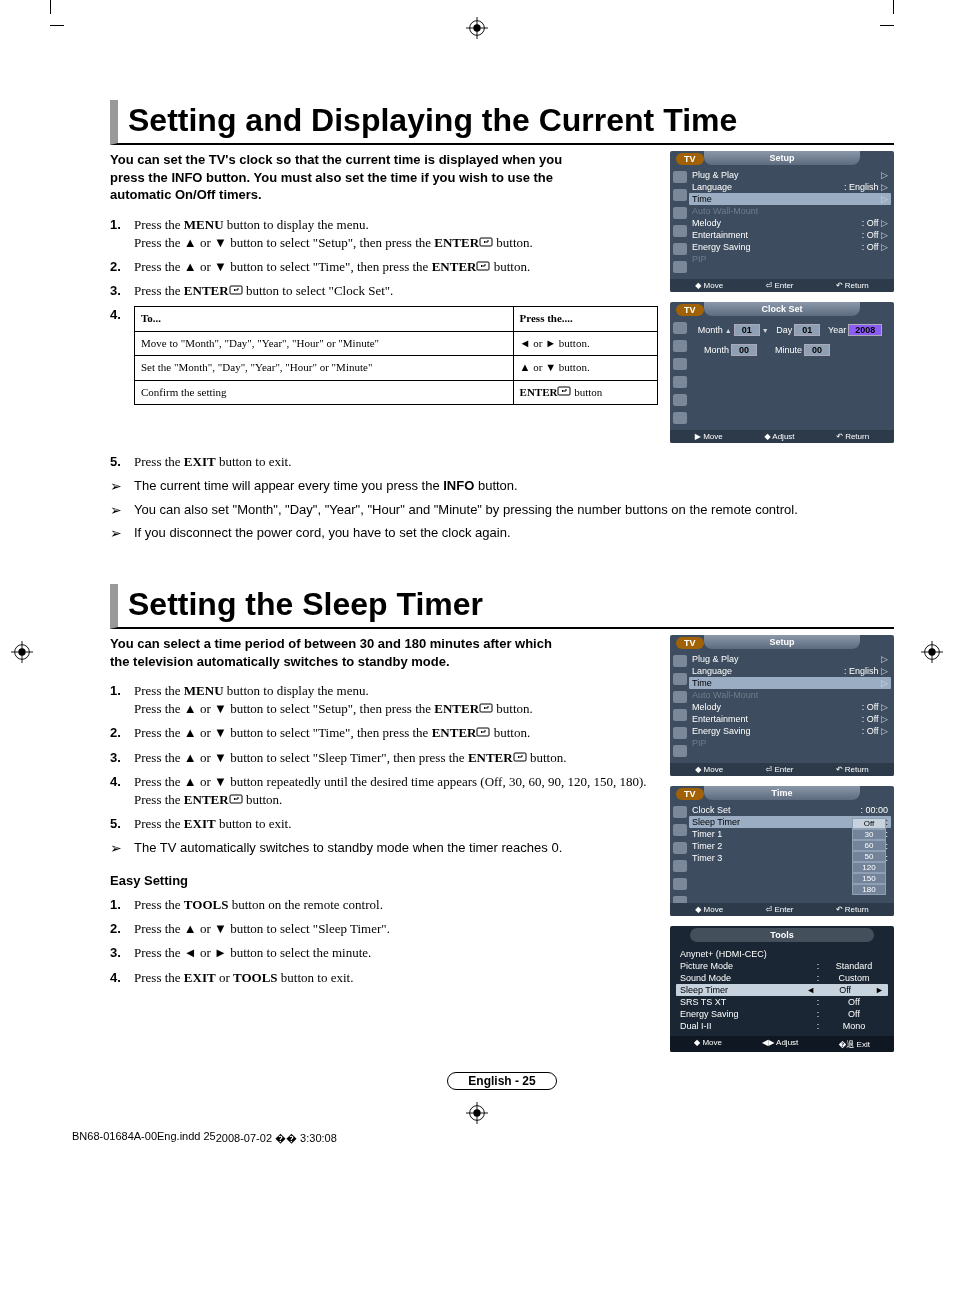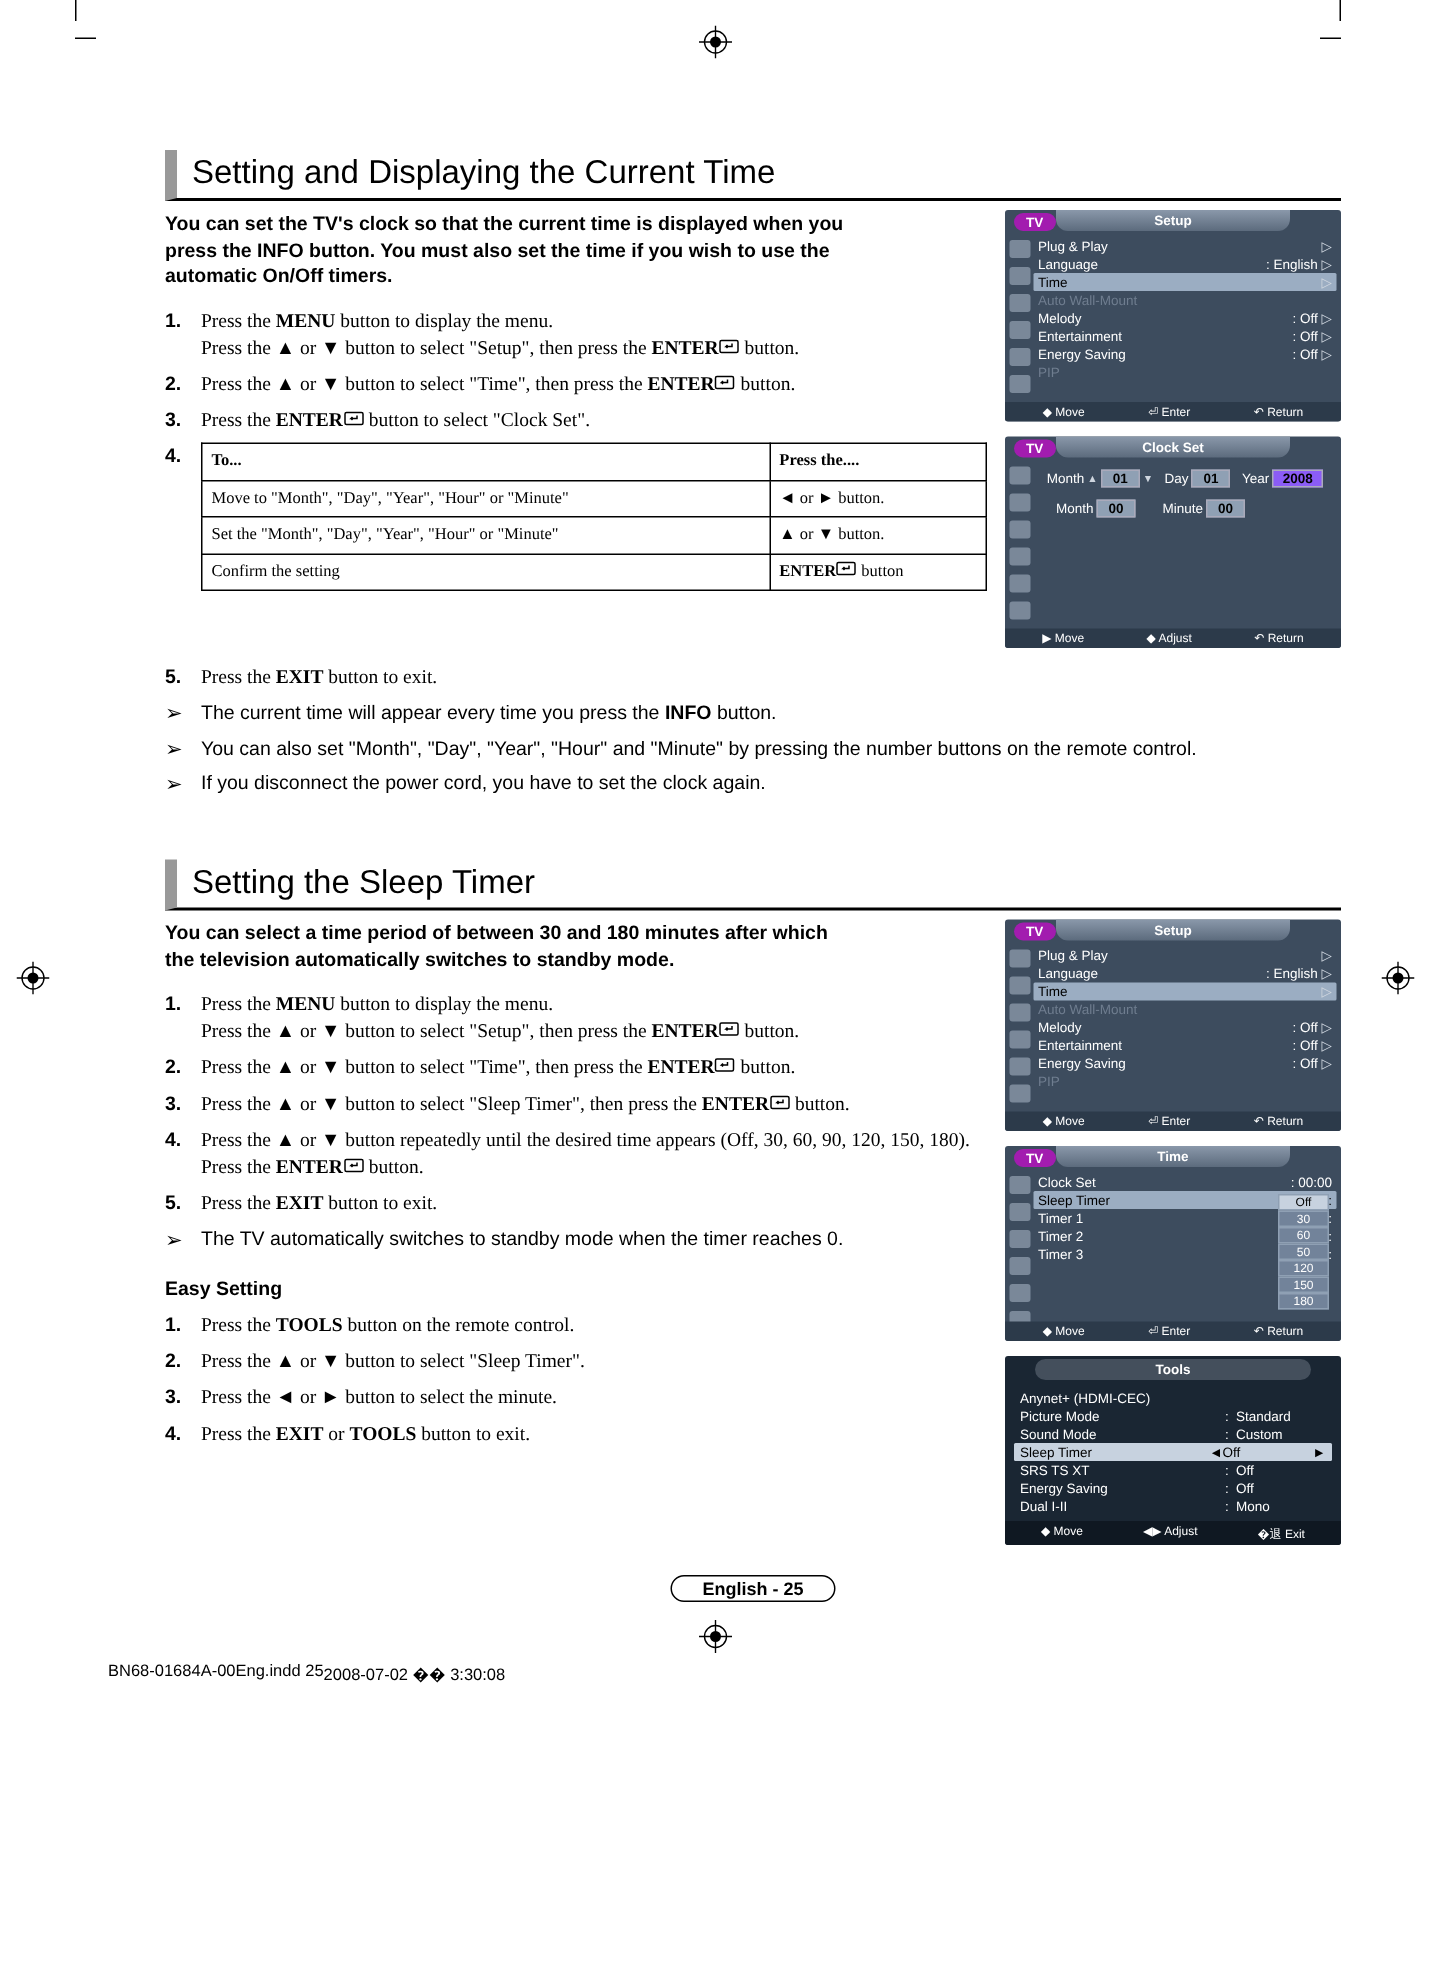--- a/index.html
+++ b/index.html
@@ -8,22 +8,22 @@
   background: #fff;
   width: 954px;
   margin: 0 auto;
   color: #000;
   position: relative;
 }
 .page {
   padding: 100px 60px 40px 110px;
 }
 .section-title {
-  font-size: 22px;
-  font-weight: normal;
+  font-size: 32px;
+  font-weight: bold;
   border-bottom: 2px solid #000;
   border-left: 8px solid #999;
   padding: 2px 0 4px 10px;
   margin-bottom: 6px;
 }
 .intro {
   font-weight: bold;
   font-size: 13px;
   margin-bottom: 12px;
   line-height: 1.35;
@@ -60,21 +60,21 @@
 .osd {
   background: #3d4c5e;
   color: #fff;
   font-size: 9px;
   border-radius: 2px;
   overflow: hidden;
   position: relative;
 }
 .osd .tv-tab {
   position: absolute; left: 6px; top: 2px;
-  background: #a21caf; padding: 1px 8px; border-radius: 8px; font-weight: bold;
+  background: #a16207; padding: 1px 8px; border-radius: 8px; font-weight: bold;
 }
 .osd .title-tab {
   text-align: center; padding: 2px 0;
   background: linear-gradient(#8a98aa, #5c6b7d);
   font-weight: bold;
   border-radius: 0 0 8px 8px;
   margin: 0 auto; width: 70%;
 }
 .osd-body { display: flex; }
 .osd-icons {
@@ -101,21 +101,21 @@
 .clk-col .arr { font-size:7px; line-height:1; color:#cfd6df; }
 .drop-list { position:absolute; right:8px; top:32px; display:flex; flex-direction:column; }
 .drop-list .item { background:#72839a; border:1px solid #8fa0b4; padding:0 6px; text-align:center; min-width:34px; font-size:8px; }
 .drop-list .item.sel { background:#c7d2df; color:#000; }
 .tools { background:#1a2633; color:#fff; font-size:9px; border-radius:2px; overflow:hidden; }
 .tools .hdr { text-align:center; background:#444f5c; padding:2px 0; font-weight:bold; margin:2px 20px; border-radius:8px; }
 .tools-body { padding:4px 10px; }
 .tools-row { display:flex; padding:1px 0; align-items:center; }
 .tools-row .lbl { flex:1; }
 .tools-row .col { width:12px; text-align:center; }
-.tools-row .val { width:60px; }
+.tools-row .val { width:60px; text-align:center; }
 .tools-row.sel { background:#c7d2df; color:#000; padding:1px 4px; margin:0 -4px; border-radius:1px; }
 .tools-row.sel .arrw { font-size:9px; }
 .tools-foot { background:#0f1822; display:flex; justify-content:space-around; padding:2px 4px; font-size:8px; }
 .easy-h { font-weight:bold; font-size:13px; margin-top:14px; margin-bottom:8px; }
 .page-badge {
   display:block; margin:20px auto 0; width:110px; text-align:center;
   border:1px solid #000; border-radius:10px; font-size:12px; padding:1px 0; font-weight:bold;
 }
 .footer-line {
   display:flex; justify-content:flex-start; font-size:11px;

